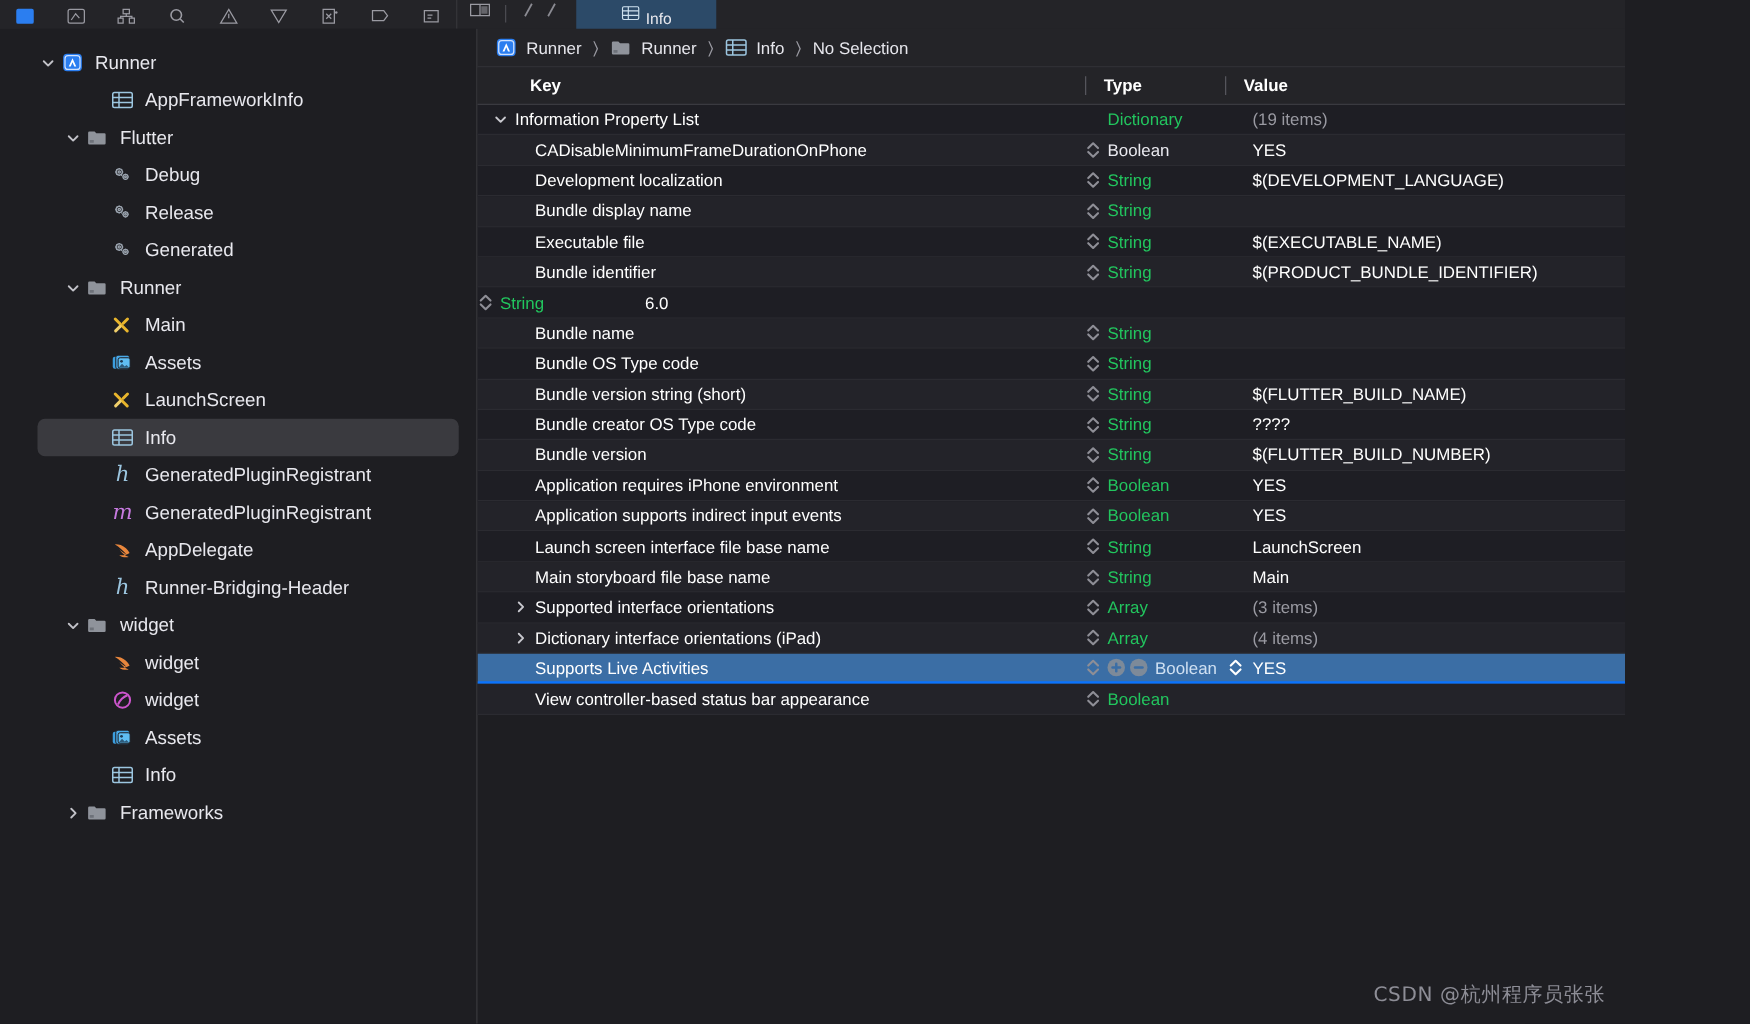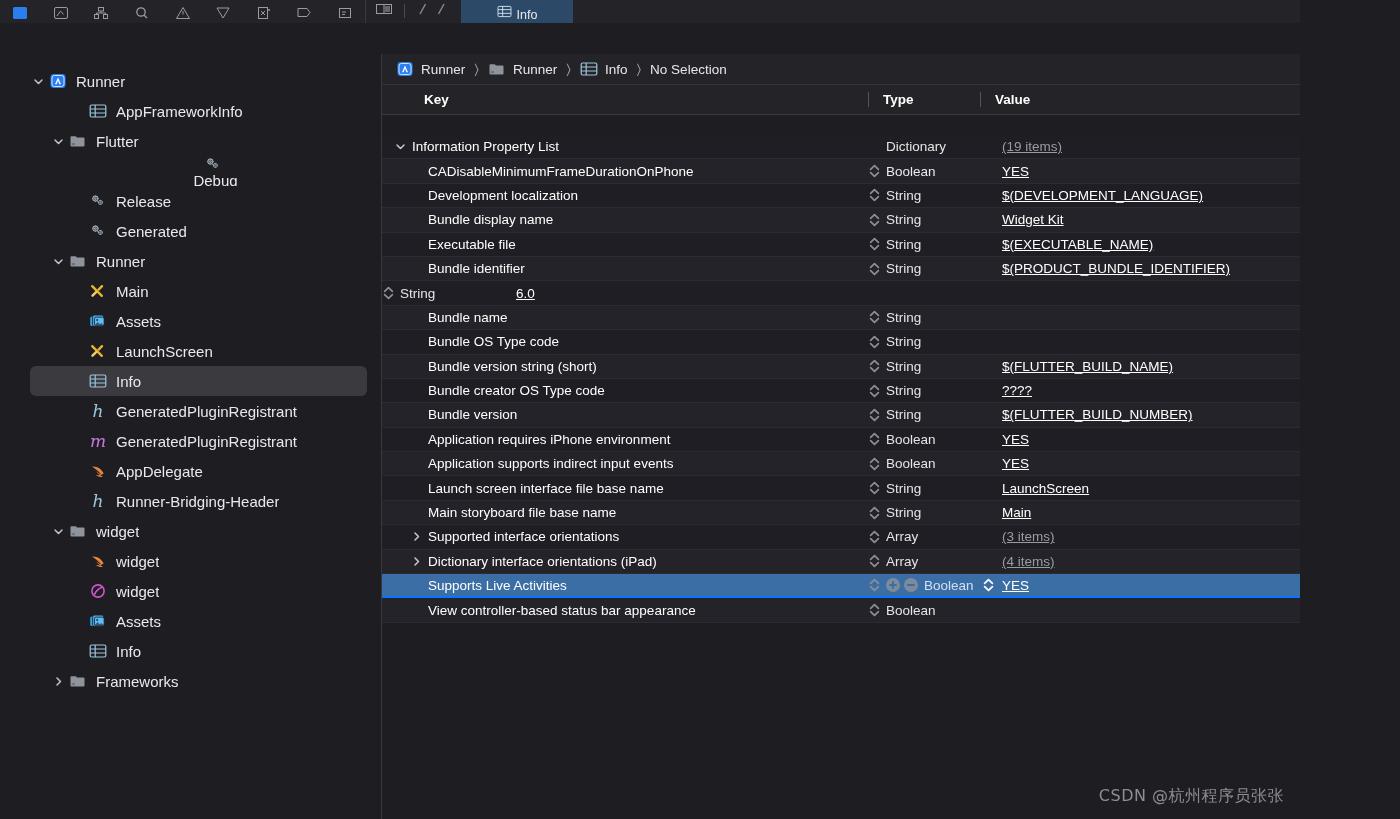--- a/index.html
+++ b/index.html
@@ -4,21 +4,21 @@
 <style>
   * { box-sizing: border-box; margin: 0; padding: 0; }
   html, body {
     width: 1400px; height: 819px;
     background: #1e1e22;
     font-family: "Liberation Sans", sans-serif;
     overflow: hidden;
     -webkit-font-smoothing: antialiased;
   }
 
-  #app { position: relative; width: 1300px; height: 819px; display: flex; flex-direction: column; gap: 31px; }
+  #app { position: relative; width: 1300px; height: 819px; display: flex; flex-direction: column; }
 
   
   .topstrip { height: 23px; display: flex; background: #242428; position: relative; flex: none; }
   .topstrip .left {
     width: 366px; height: 23px; background: #242428;
     display: flex; align-items: flex-end; gap: 0px;
     border-right: 1px solid #38383d;
   }
   .tb-ico {
     width: 46px; height: 23px; display:flex; align-items:flex-end; justify-content:center;
@@ -74,45 +74,45 @@
   
   .thead {
     height: 30px; display: flex; align-items: center; background: #242428;
     border-bottom: 1px solid #3a3a40; color: #ffffff; font-size: 13.5px; font-weight: bold;
     flex: none; position: relative;
   }
   .th-key { width: 486px; padding-left: 42px; }
   .th-type { width: 112px; padding-left: 14px; border-left: 1px solid #55555c; }
   .th-value { flex: 1; padding-left: 14px; border-left: 1px solid #55555c; }
 
-  .tbody { flex: 1; min-height: 0; overflow: hidden; margin-top: 20px; }
+  .tbody { flex: 1; min-height: 0; overflow: hidden; }
   .trow {
     height: 24.4px; display: flex; align-items: center; position: relative;
     border-bottom: 1px solid #2b2b31; font-size: 13.5px;
   }
   .trow.odd  { background: #1e1e24; }
   .trow.even { background: #232329; }
   .trow.selected { background: #3b6ea5; border-bottom: 2px solid #0a73ff; }
 
   .c-key { width: 486px; display: flex; align-items: center; color: #ffffff; }
   .c-key .kdisc { width: 16px; margin-left: 10px; display:flex; align-items:center; justify-content:center; color:#c8c8ce; flex:none;}
   .c-key .ktext { margin-left: 4px; white-space: nowrap; }
   .c-key.root .ktext { margin-left: 4px; }
   .c-key.lvl1 { padding-left: 16px; }
 
   .c-ctrl { width: 112px; display: flex; align-items: center; gap: 6px; color: #8e8e96; position: relative; }
   .stepper { width: 12px; flex:none; display:flex; align-items:center; justify-content:center; }
   .stepper svg { display:block; }
   .typetext { white-space: nowrap; }
-  .typetext.dim { color: #e5e5e5; }
+  .typetext.dim { color: #22c55e; }
   .typetext.bright { color: #e9e9ef; }
   .trow.selected .typetext { color: #cfe0f2; }
 
   .c-val { flex: 1; display: flex; align-items: center; gap: 8px; color: #ffffff; padding-left: 0px; }
-  .c-val .vtext { white-space: nowrap; text-decoration: underline; }
+  .c-val .vtext { white-space: nowrap; }
   .c-val .vtext.dim { color: #9a9aa2; }
 
   .plusminus { display: flex; align-items: center; gap: 4px; }
   .pm { width: 14px; height: 14px; border-radius: 50%; background: #7d8a99; position: relative; display:flex; align-items:center; justify-content:center;}
   .pm::before { content:""; position:absolute; width: 8px; height: 2px; background: #3b6ea5; border-radius:1px;}
   .pm.plus::after { content:""; position:absolute; width: 2px; height: 8px; background: #3b6ea5; border-radius:1px;}
 
   .watermark {
     position: absolute; right: 16px; bottom: 12px;
     color: #8d8d96; font-size: 16px; letter-spacing: 0.5px;
@@ -250,21 +250,21 @@
               </svg>
             </span>
             <span class="ficon">
               <svg width="18" height="16" viewBox="0 0 18 16">
                 <path d="M1.5 4.2a1 1 0 011-1h4.2l1.3 1.4h6.5a1 1 0 011 1v7a1 1 0 01-1 1h-12a1 1 0 01-1-1z" fill="#8f939b"></path>
                 <rect x="2.8" y="10" width="3.2" height="2.2" fill="#6e727a"></rect>
               </svg>
             </span>
             <span class="tlabel">Flutter</span>
           </div>
-          <div class="tree-row" style="padding-left: 40px; flex-direction: column;">
+          <div class="tree-row" style="padding-left: 40px;">
             <span class="disc empty"></span>
             <span class="ficon">
               <svg width="18" height="16" viewBox="0 0 18 16">
                 <g stroke="#9aa3ae" fill="none" stroke-width="1.1">
                   <circle cx="6.4" cy="5.6" r="2.5"></circle>
                   <circle cx="6.4" cy="5.6" r="0.9"></circle>
                   <path d="M6.4 2.4v1M6.4 7.8v1M3.2 5.6h1M8.6 5.6h1M4.2 3.4l.7.7M8 8.1l.6.6M8.6 3.4l-.7.7M4.2 7.8l.7-.7"></path>
                 </g>
                 <g stroke="#9aa3ae" fill="none" stroke-width="1">
                   <circle cx="11.4" cy="9.4" r="2"></circle>
@@ -584,24 +584,20 @@
             </div>
             <div class="c-ctrl">
               <span class="stepper">
                 <svg width="11" height="14" viewBox="0 0 11 14">
                   <path d="M1.6 5.4L5.5 1.6l3.9 3.8" stroke="currentColor" stroke-width="1.7" fill="none" stroke-linecap="round" stroke-linejoin="round"></path>
                   <path d="M1.6 8.6l3.9 3.8 3.9-3.8" stroke="currentColor" stroke-width="1.7" fill="none" stroke-linecap="round" stroke-linejoin="round"></path>
                 </svg>
               </span>
               <span class="typetext dim">String</span>
             </div>
-            <div class="c-val">
-              <span style="width: 14px; flex: 0 0 auto;"></span>
-              <span class="vtext">Widget Kit</span>
-            </div>
           </div>
           <div class="trow odd">
             <div class="c-key lvl1">
               <span class="kdisc hidden"></span>
               <span class="ktext">Executable file</span>
             </div>
             <div class="c-ctrl">
               <span class="stepper">
                 <svg width="11" height="14" viewBox="0 0 11 14">
                   <path d="M1.6 5.4L5.5 1.6l3.9 3.8" stroke="currentColor" stroke-width="1.7" fill="none" stroke-linecap="round" stroke-linejoin="round"></path>

